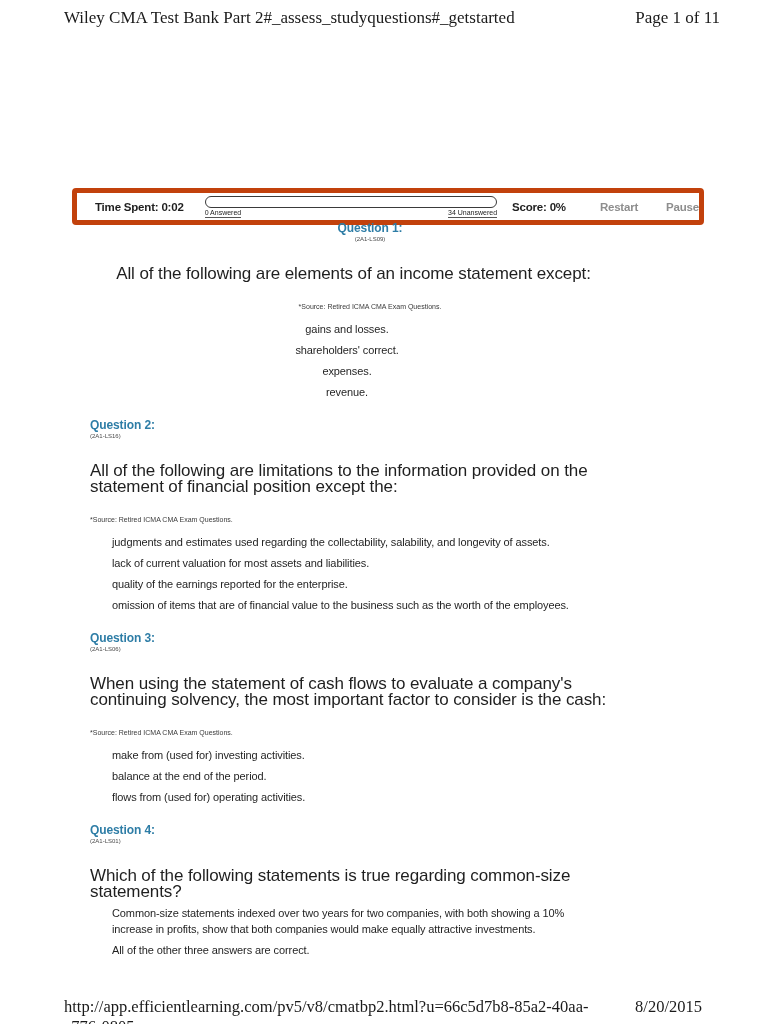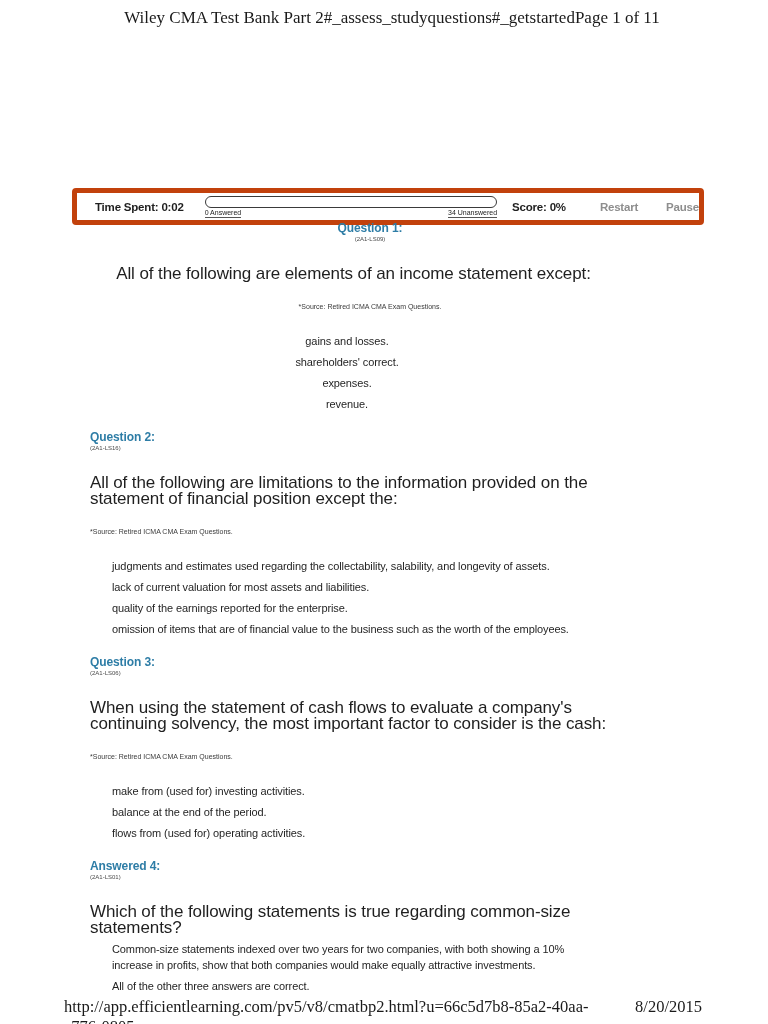--- a/index.html
+++ b/index.html
@@ -1,20 +1,20 @@
 <!DOCTYPE html>
 <html><head>
 <meta charset="utf-8">
 <style>
   html,body{margin:0;padding:0;background:#ffffff;}
   .page{position:relative;width:768px;height:1024px;background:#ffffff;overflow:hidden;
         font-family:"Liberation Sans",sans-serif;color:#1f1f1f;}
   
   .print-header{position:absolute;top:8px;left:64px;right:48px;display:flex;
-        justify-content:center;font-family:"Liberation Serif",serif;
+        justify-content:space-between;font-family:"Liberation Serif",serif;
         font-size:17px;color:#1a1a1a;}
   .print-footer{position:absolute;top:997px;left:64px;right:66px;display:flex;
         justify-content:space-between;font-family:"Liberation Serif",serif;
         font-size:16.5px;color:#1a1a1a;}
   .print-footer .date{margin-left:14px;white-space:nowrap;}
   
   .toolbar{position:absolute;top:188px;left:72px;width:622px;height:27px;
         background:#fff;border:5px solid #c2410c;border-radius:4px;
         display:flex;align-items:center;}
   .time{margin-left:18px;font-size:11.5px;font-weight:bold;letter-spacing:-0.2px;white-space:nowrap;}
@@ -31,21 +31,21 @@
   
   .content{position:absolute;top:221px;left:90px;width:560px;}
   .question{margin-top:18px;}
   .question:first-child{margin-top:0;text-align:center;}
   .q-title{font-size:12px;line-height:14px;font-weight:bold;color:#2e7da6;
         letter-spacing:-0.1px;margin:0;}
   .q-code{font-size:6px;line-height:8px;color:#4a4a4a;letter-spacing:0;}
   .q-stem{margin-top:23px;font-size:17px;line-height:16px;letter-spacing:-0.1px;
         max-width:527px;color:#1f1f1f;}
   .q-source{margin-top:20px;font-size:7px;line-height:9px;color:#3a3a3a;}
-  .q-options{margin-top:22px;}
+  .q-options{margin-top:10px;}
   .q-options.tight{margin-top:5px;}
   .option{padding-left:22px;margin-bottom:5px;font-size:11px;line-height:16px;
         letter-spacing:-0.1px;max-width:470px;color:#1f1f1f;cursor:pointer;}
 </style>
 </head>
 <body>
 
 <div class="page">
 
   <div class="print-header">
@@ -100,21 +100,21 @@
       <div class="q-stem">When using the statement of cash flows to evaluate a company's continuing solvency, the most important factor to consider is the cash:</div>
       <div class="q-source">*Source: Retired ICMA CMA Exam Questions.</div>
       <div class="q-options">
           <div class="option">make from (used for) investing activities.</div>
           <div class="option">balance at the end of the period.</div>
           <div class="option">flows from (used for) operating activities.</div>
         </div>
     </section>
 
     <section class="question">
-      <h3 class="q-title">Answered 4:</h3>
+      <h3 class="q-title">Question 4:</h3>
       <div class="q-code">(2A1-LS01)</div>
       <div class="q-stem">Which of the following statements is true regarding common-size statements?</div>
 
       <div class="q-options tight">
           <div class="option">Common-size statements indexed over two years for two companies, with both showing a 10% increase in profits, show that both companies would make equally attractive investments.</div>
           <div class="option">All of the other three answers are correct.</div>
         </div>
     </section>
   </main>
 

